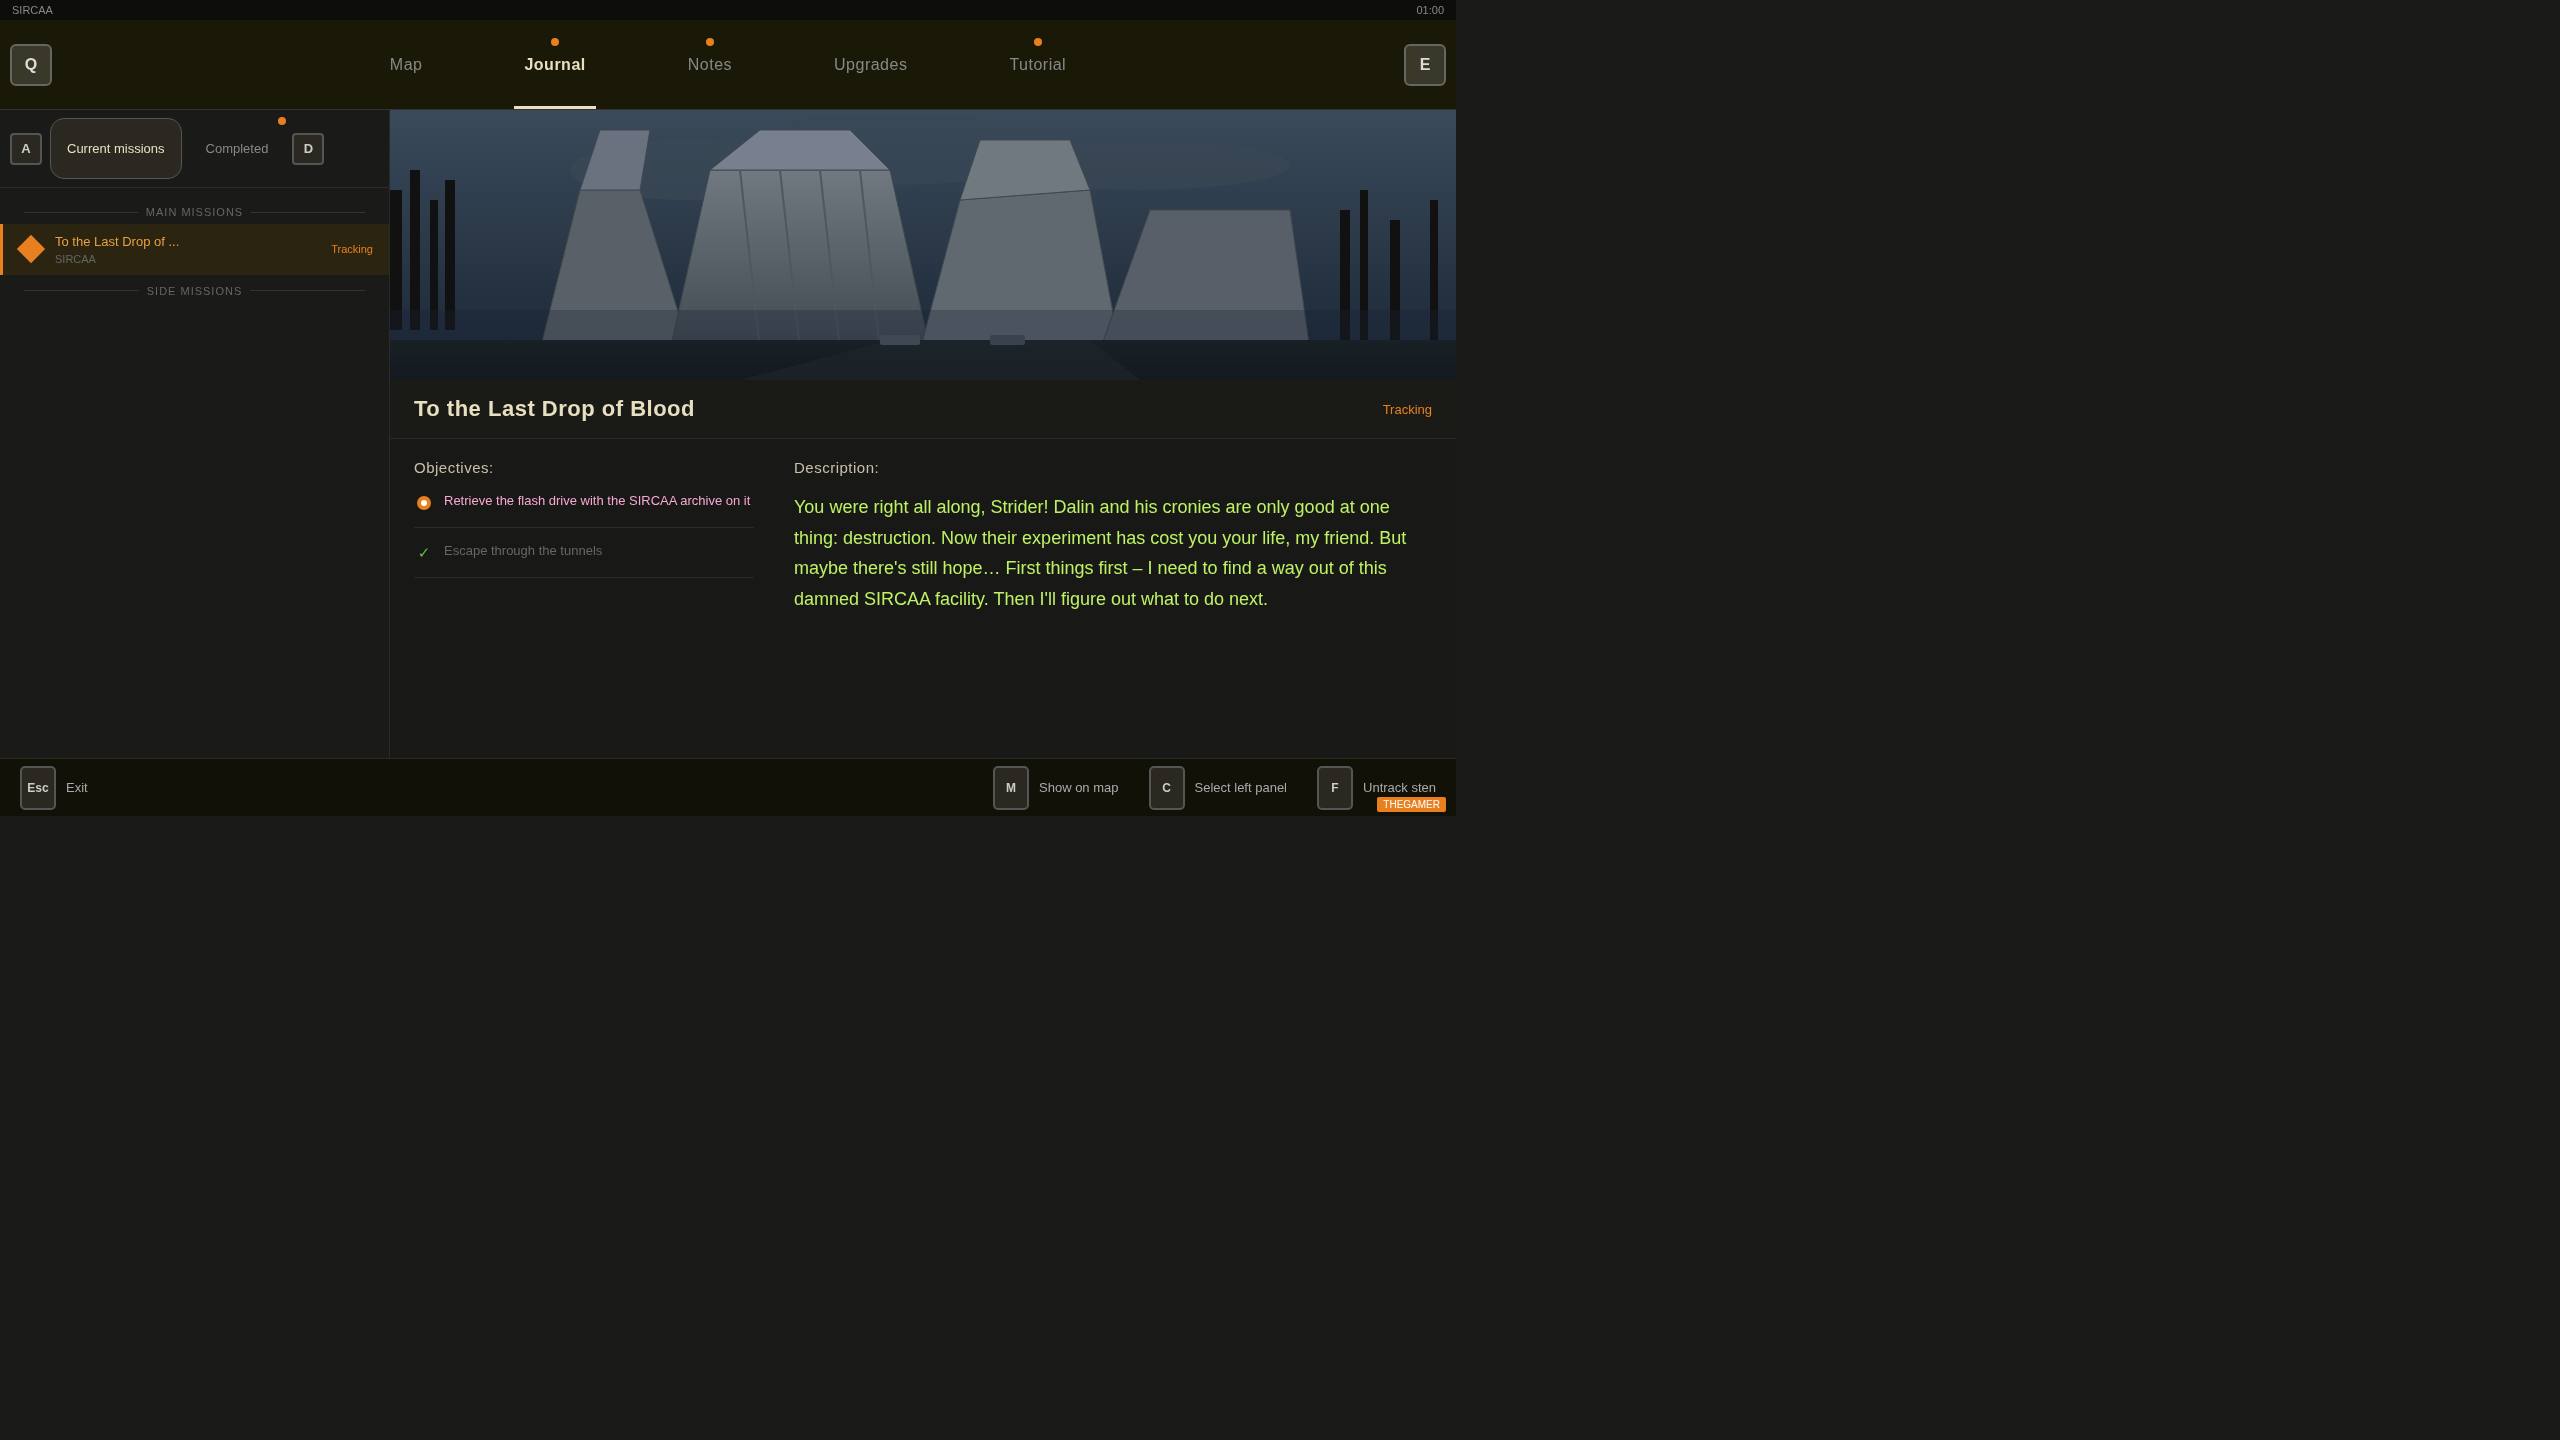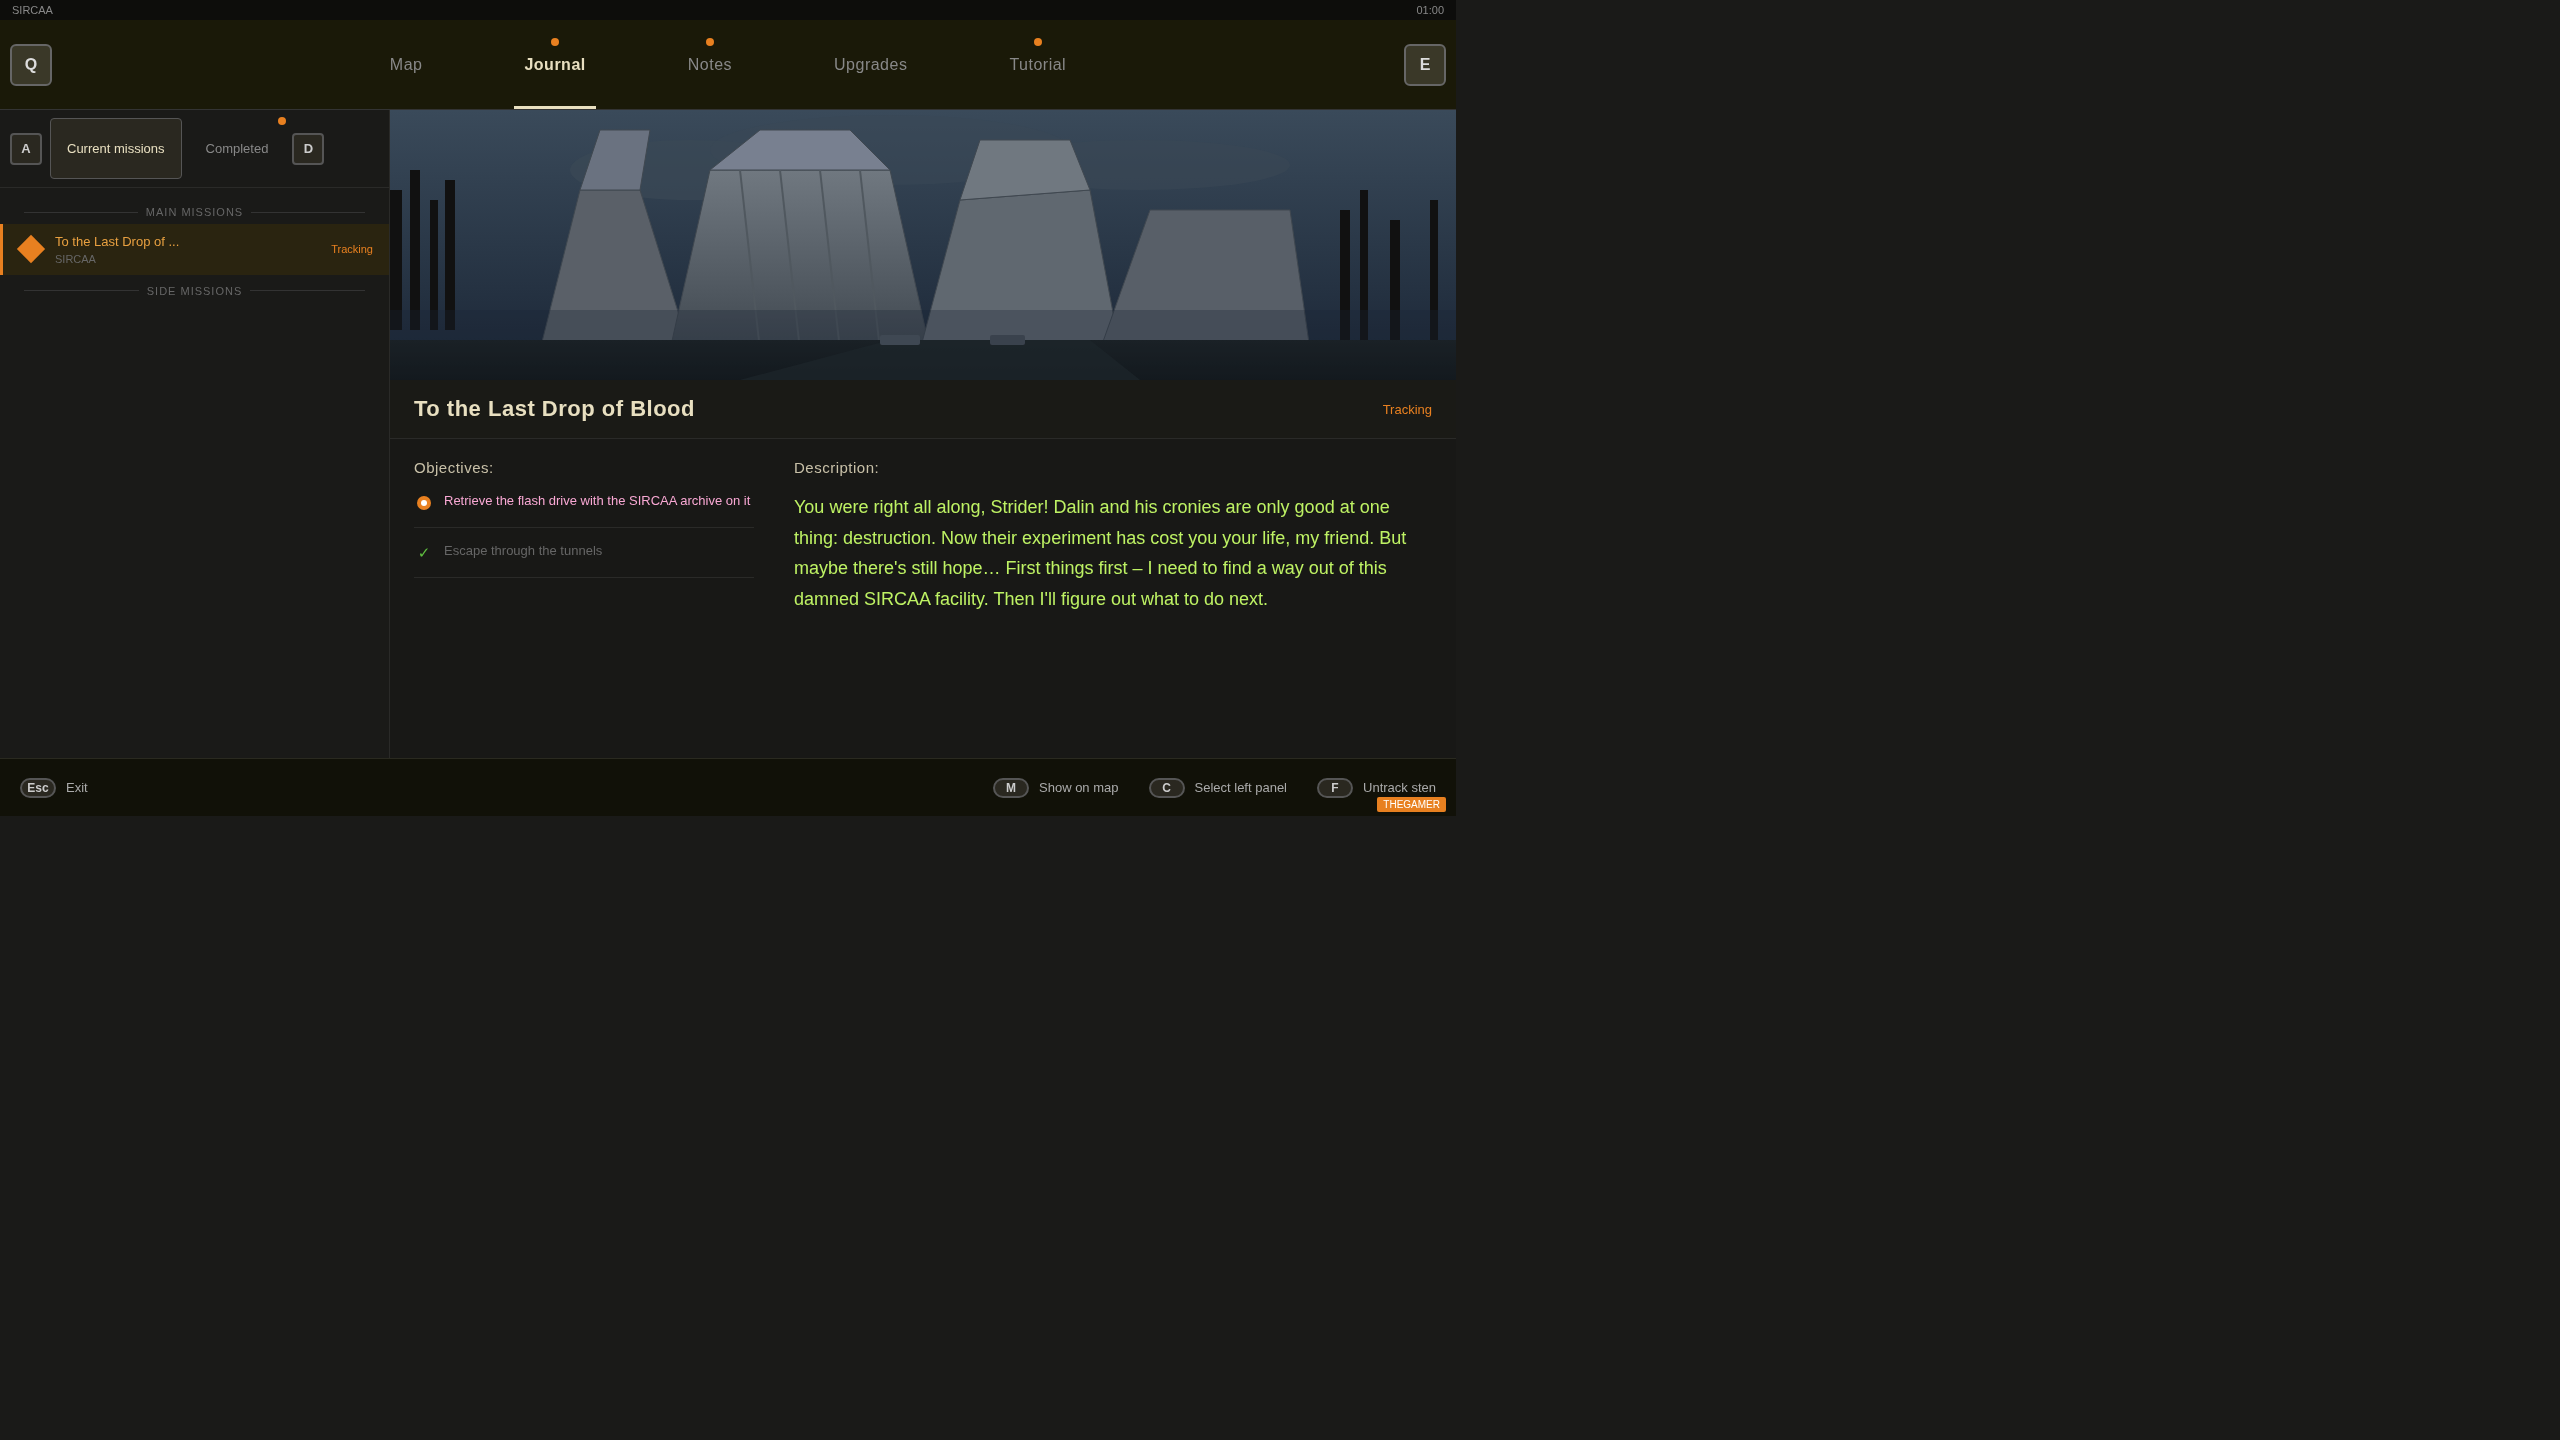--- a/index.html
+++ b/index.html
@@ -134,21 +134,21 @@
       display: flex;
       align-items: center;
       justify-content: center;
       font-size: 13px;
       font-weight: bold;
       color: #ccc;
     }
 
     .mission-tab-btn {
       padding: 22px 16px;
-      border-radius: 4px;
+      border-radius: 14px;
       font-size: 13px;
       cursor: pointer;
       border: none;
       position: relative;
     }
 
     .mission-tab-btn.active {
       background: #2a2820;
       color: #e8dfc0;
       border: 1px solid #555;
@@ -374,24 +374,24 @@
 
     .bottom-action {
       display: flex;
       align-items: center;
       gap: 10px;
       cursor: pointer;
     }
 
     .action-key {
       width: 36px;
-      height: 20px;
+      height: 44px;
       background: #2a2820;
       border: 2px solid #555;
-      border-radius: 12px;
+      border-radius: 5px;
       display: flex;
       align-items: center;
       justify-content: center;
       font-size: 12px;
       font-weight: bold;
       color: #ccc;
     }
 
     .action-label {
       font-size: 13px;

